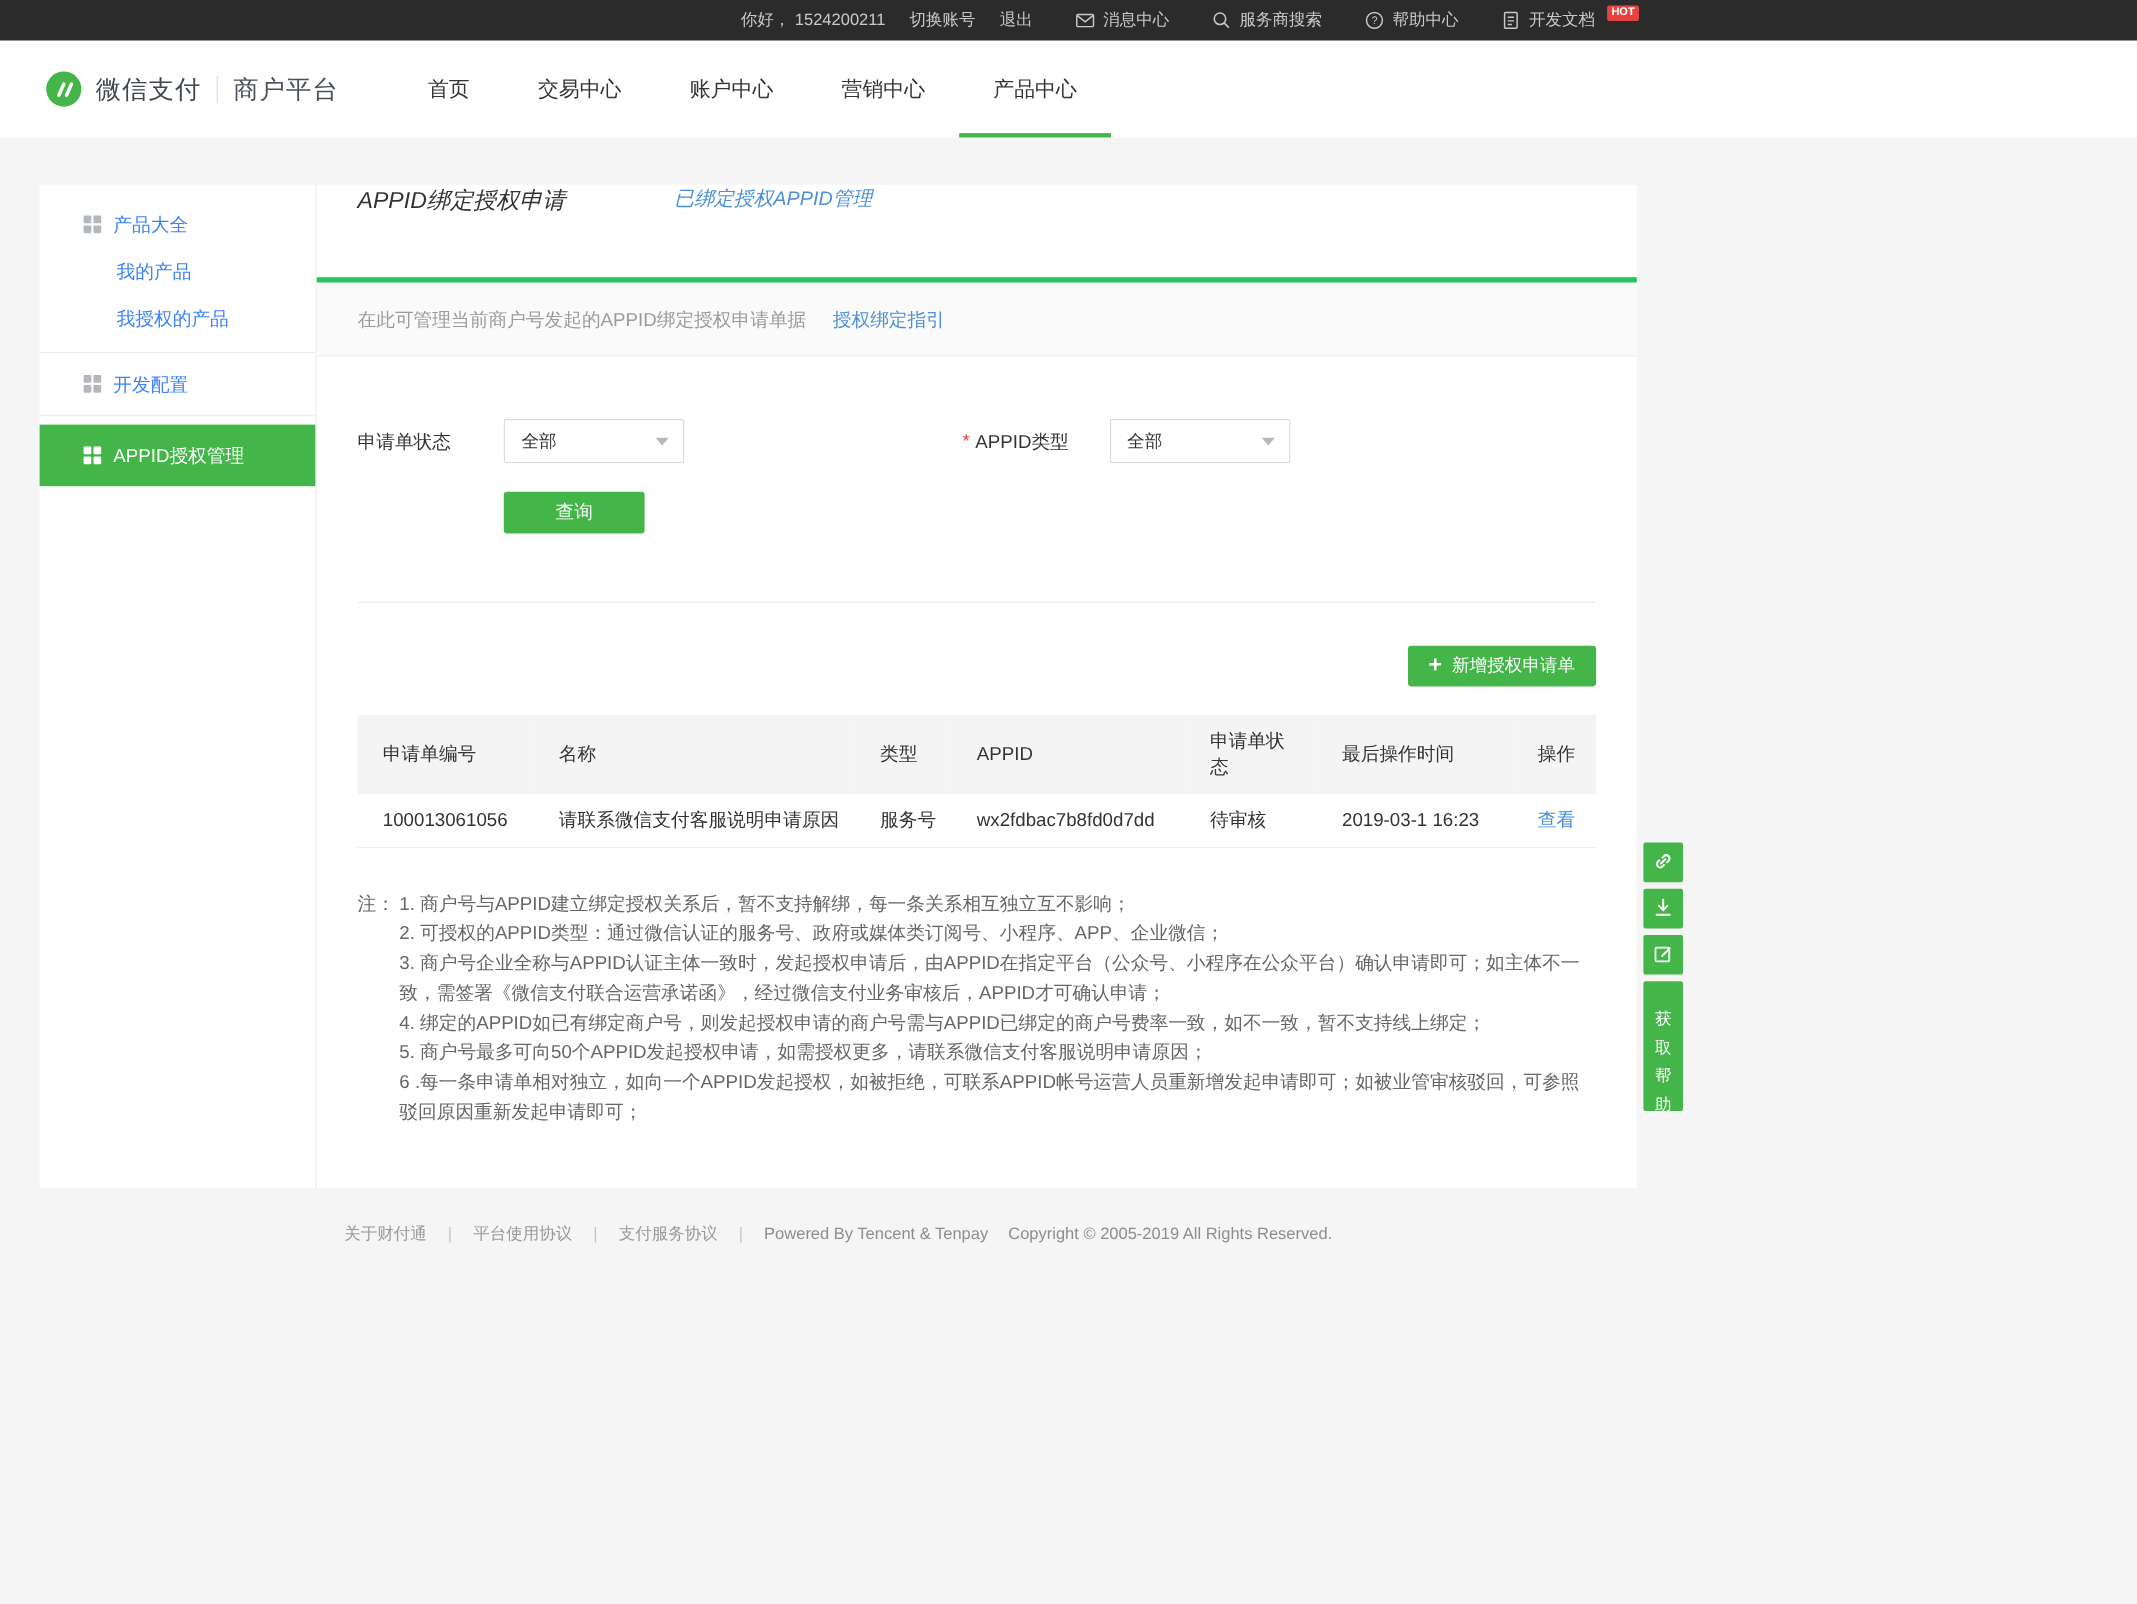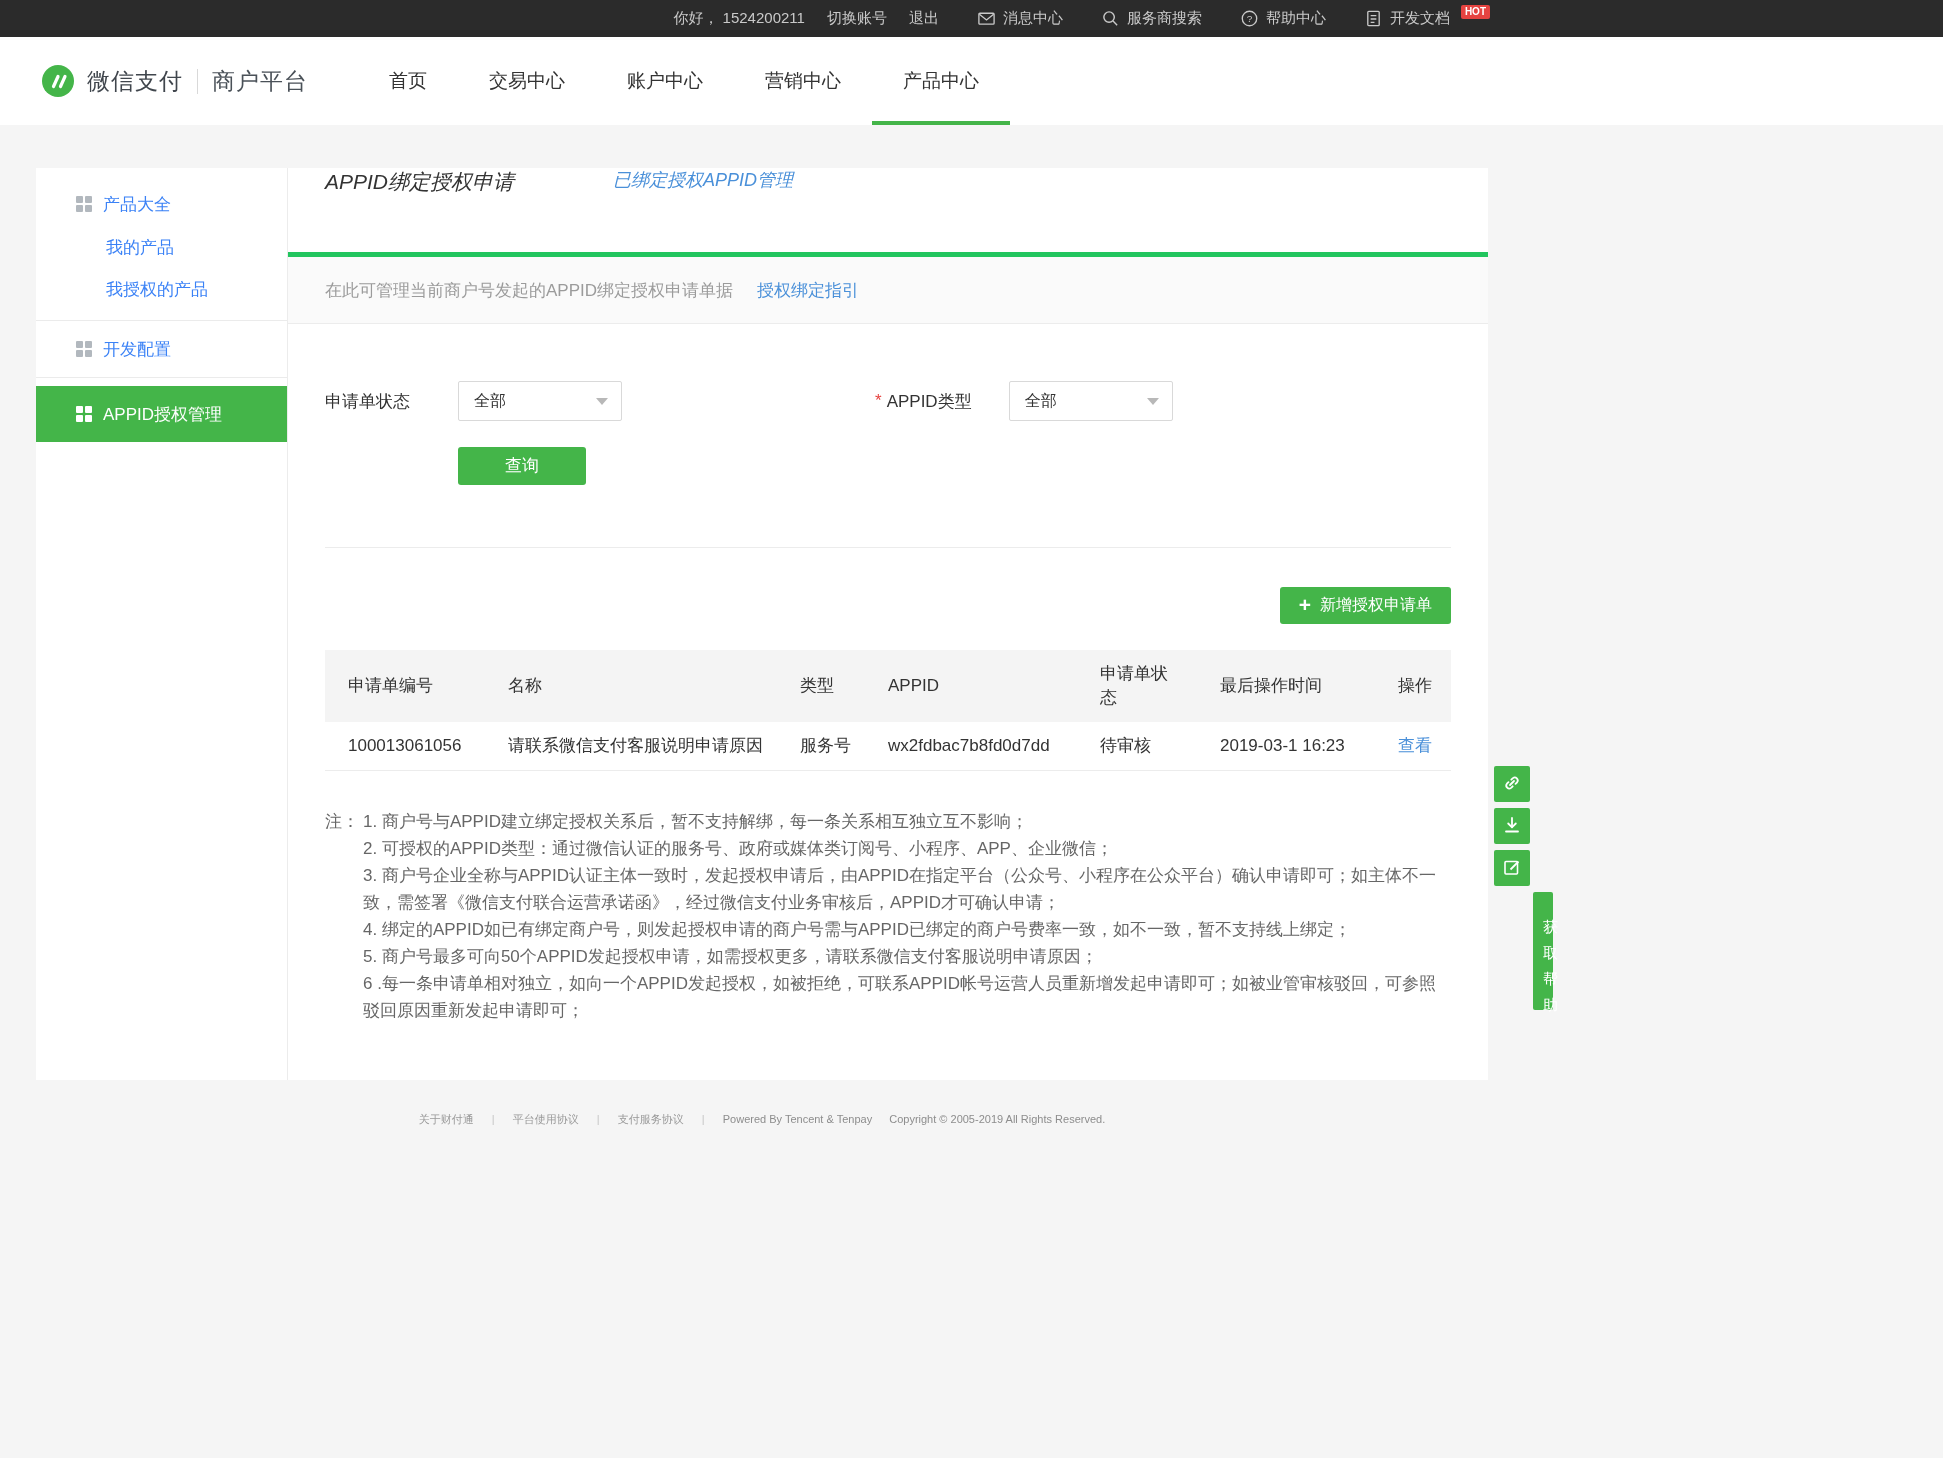--- a/index.html
+++ b/index.html
@@ -75,30 +75,30 @@
   table { width:100%; border-collapse:collapse; table-layout:fixed; }
   thead tr { background:#f4f4f4; }
   th { text-align:left; font-weight:normal; font-size:17px; color:#333; padding:12px 14px 12px 23px; line-height:24px; vertical-align:middle; }
   td { font-size:17px; color:#333; padding:11px 14px 11px 23px; line-height:26px; border-bottom:1px solid #ececec; word-break:break-all; vertical-align:middle; }
   td.link-cell a { color:#4a90d9; cursor:pointer; }
 
   .notes { margin:37px 37px 0; position:relative; padding-left:38px; font-size:17px; color:#666; line-height:27px; }
   .notes-prefix { position:absolute; left:0; top:0; }
 
   
-  .footer { width:1452px; margin-left:36px; text-align:center; padding:32px 0 20px; font-size:11px; color:#999; }
+  .footer { width:1452px; margin-left:36px; text-align:center; padding:32px 0 20px; font-size:15px; color:#999; }
   .footer a { color:#999; cursor:pointer; }
   .footer .sep { margin:0 15px; color:#c5c5c5; }
   .footer .powered { margin-right:14px; color:#8d8d8d; }
   .footer .copyright { color:#8d8d8d; }
 
   
   .float-widget { position:absolute; left:1494px; top:766px; width:36px; }
   .float-btn { width:36px; height:36px; background:#44b549; border:none; border-radius:2px; margin-bottom:6px; display:flex; align-items:center; justify-content:center; cursor:pointer; }
-  .float-help { width:20px; height:118px; background:#44b549; border:none; border-radius:2px; color:#fff; font-size:15px; line-height:26px; word-break:break-all; text-align:center; padding:22px 10px; cursor:pointer;margin-left:39px; }
+  .float-help { width:36px; height:118px; background:#44b549; border:none; border-radius:2px; color:#fff; font-size:15px; line-height:26px; word-break:break-all; text-align:center; padding:22px 10px; cursor:pointer; }
 </style>
 </head>
 <body>
 
 <div class="topbar">
   <div class="topbar-inner">
     <span class="topbar-text">你好， 1524200211</span>
     <a class="topbar-link">切换账号</a>
     <a class="topbar-link">退出</a>
 

